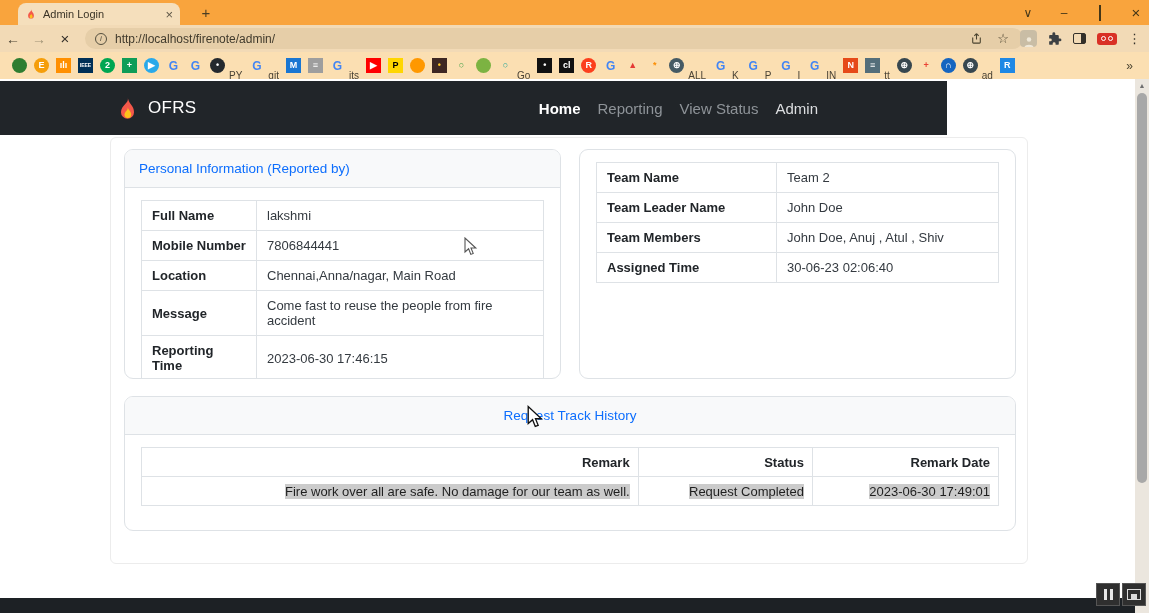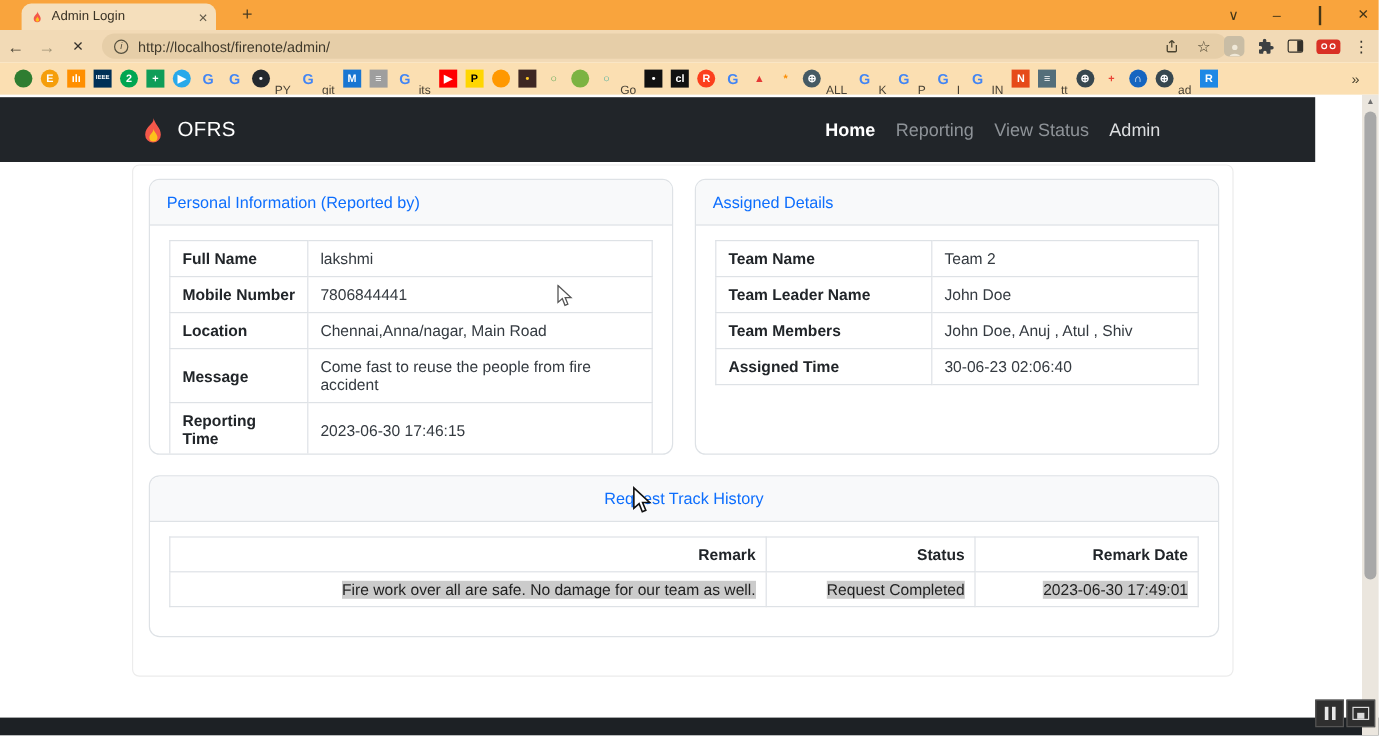--- a/index.html
+++ b/index.html
@@ -44,21 +44,21 @@
   .bookmarksbar { position:absolute; left:0; top:52px; width:1149px; height:27px; background:#FBDFB2;
                   display:flex; align-items:center; padding:0 12px; gap:7px; overflow:hidden; }
   .bm { width:15px; height:15px; border-radius:0; display:flex; align-items:center; justify-content:center;
         font-size:9px; font-weight:bold; flex:0 0 auto; line-height:1; }
   .bm.round { border-radius:50%; }
   .bm-label { font-size:10px; color:#494235; flex:0 0 auto; margin-left:-3px;margin-top:19px; }
   .bm-overflow { margin-left:auto; font-size:12px; color:#4a432f; flex:0 0 auto; padding-right:4px; }
 
   
   .gap-line { position:absolute; left:0; top:79px; width:1149px; height:2px; background:#ffffff; }
-  .site-navbar { position:absolute; left:0; top:81px; width:1096px; height:54px; background:#212529;
+  .site-navbar { position:absolute; left:0; top:81px; width:947px; height:54px; background:#212529;
                  display:flex; align-items:center; }
   .brand { position:absolute; left:114px; display:flex; align-items:center; gap:7px; }
   .brand-text { color:#ffffff; font-size:17px; letter-spacing:.3px; }
   .nav-links { position:absolute; right:129px; display:flex; align-items:center; gap:17px; font-size:15px; }
   .nav-link { color:#8e9398; }
   .nav-link.active { color:#ffffff; font-weight:bold; }
   .nav-link.bright { color:#dcdee0; }
 
   .outer-container { position:absolute; left:110px; top:137px; width:918px; height:427px;
                      background:#fff; border:1px solid #ececec; border-radius:6px; }
@@ -260,23 +260,20 @@
           <tr>
             <td class="k">Reporting Time</td>
             <td>2023-06-30 17:46:15</td>
               </tr>
         </tbody>
           </table>
       </div>
     </div>
 
     <div class="card card-assigned">
-      <div class="card-header">
-        <span class="card-title">Assigned Details</span>
-      </div>
       <div class="card-body">
         <table class="kv">
           <tbody>
               <tr>
             <td class="k">Team Name</td>
             <td>Team 2</td>
               </tr>
           <tr>
             <td class="k">Team Leader Name</td>
             <td>John Doe</td>

